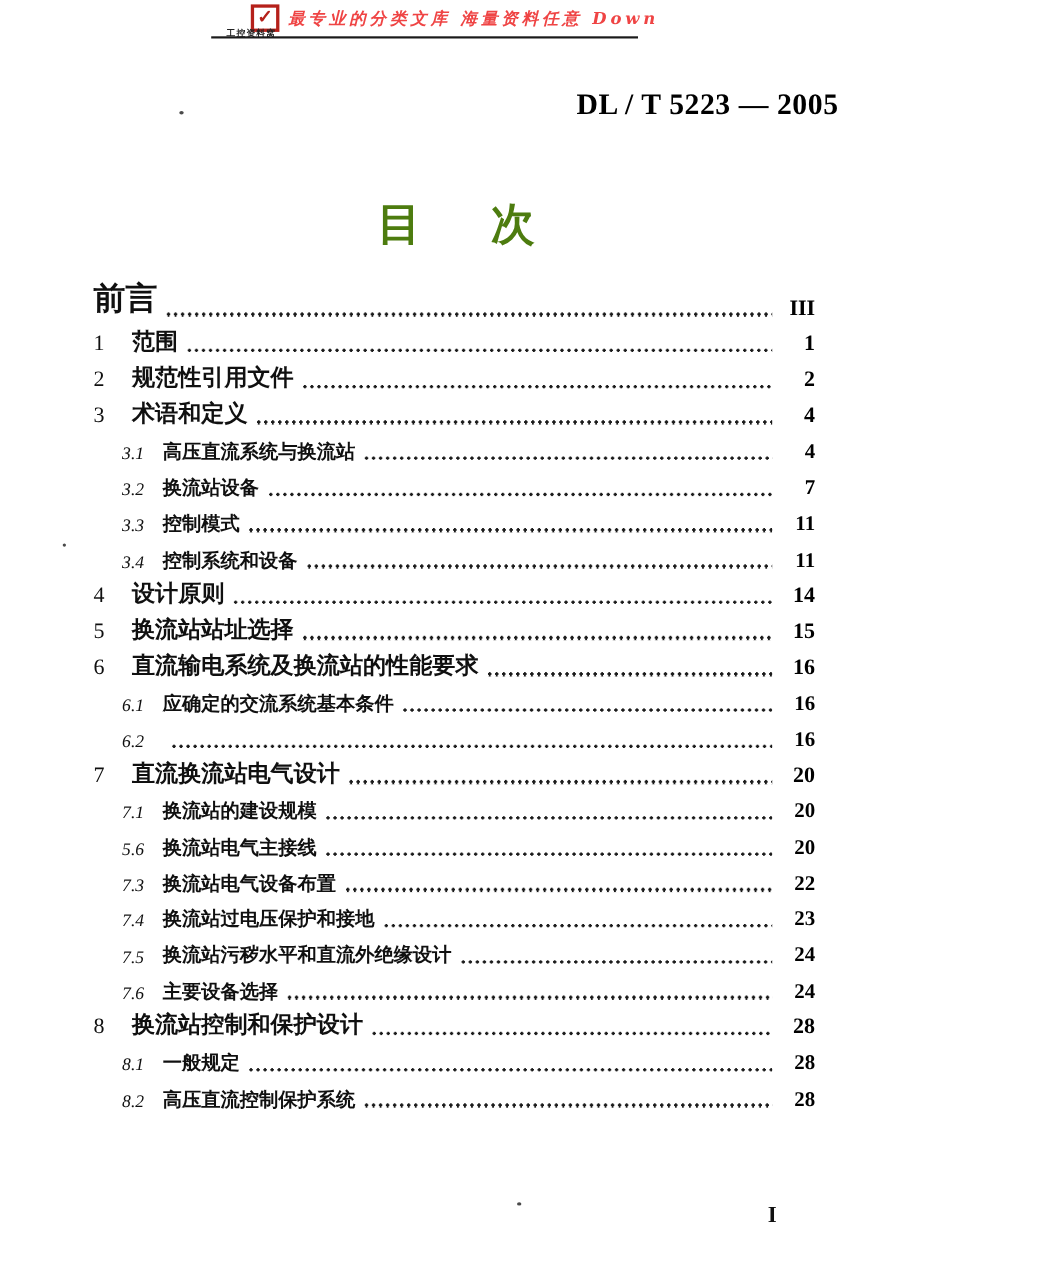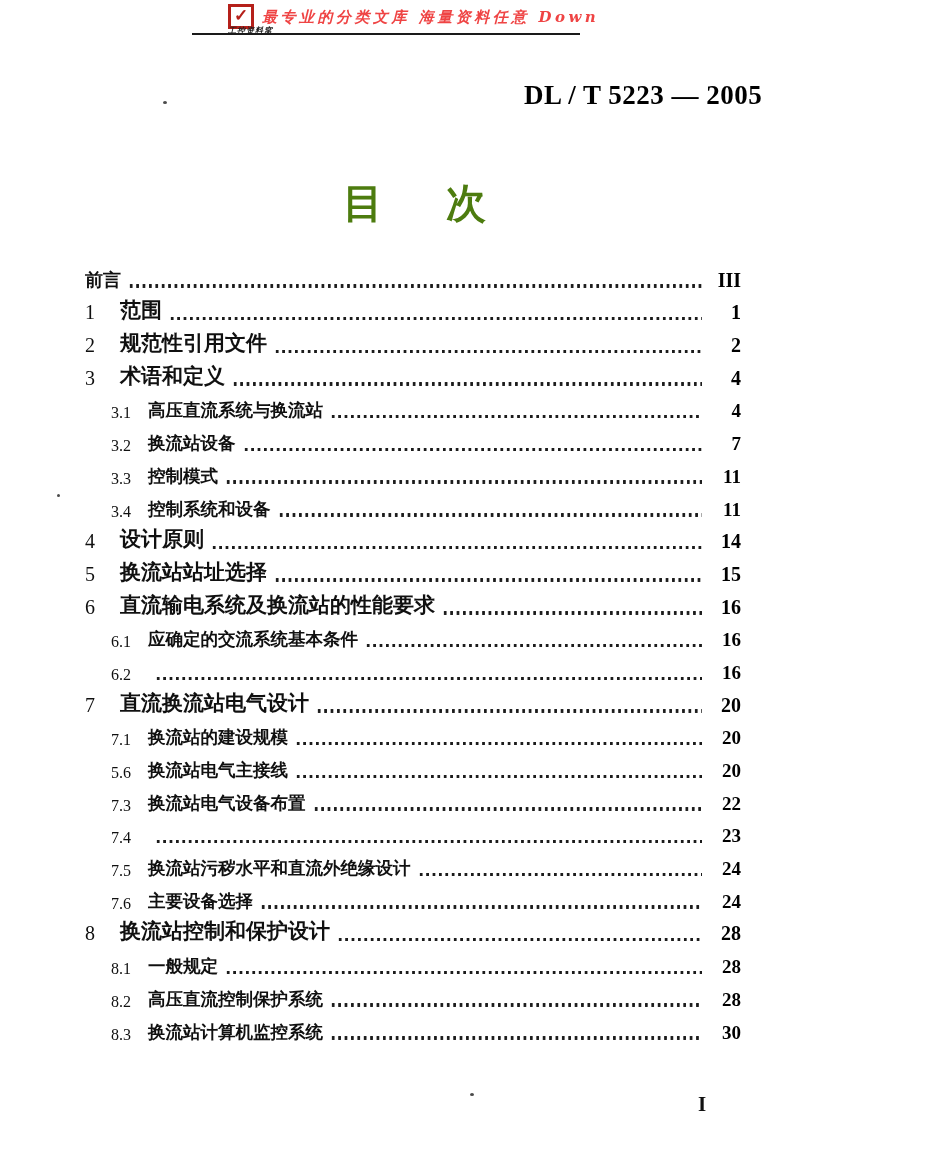--- a/index.html
+++ b/index.html
@@ -13,23 +13,23 @@
   
   .hdr{position:absolute;left:192px;top:0;width:392px;height:40px;}
   .hdr-rule{position:absolute;left:0;top:33px;width:388px;height:2px;background:#1a1a1a;}
   .logo-box{
     position:absolute;left:36px;top:4px;width:20px;height:19px;
     border:3px solid #b5201a;background:#fff;
     display:flex;align-items:center;justify-content:center;
   }
   .logo-check{color:#b5201a;font-size:17px;font-weight:bold;line-height:1;transform:translateY(-1px);}
   .logo-caption{
-    position:absolute;left:36px;top:25px;width:60px;
+    position:absolute;left:14px;top:25px;width:60px;
     font-size:8px;font-weight:bold;letter-spacing:1px;color:#222;
-    font-style:italic;white-space:nowrap;
+    white-space:nowrap;
   }
   .slogan{
     position:absolute;left:70px;top:8px;white-space:nowrap;
     font-family:"DejaVu Serif",serif;font-style:italic;font-weight:bold;
     font-size:15px;letter-spacing:3.5px;color:#ef4444;
   }
 
   
   .doc-number{
     position:absolute;left:524px;top:80px;
@@ -61,24 +61,24 @@
     background-image:radial-gradient(circle,#1b1b1b 1.55px,transparent 1.75px);
     background-size:6.4px 3.4px;background-repeat:repeat-x;background-position:left center;
   }
   .row .pg{
     font-family:"Liberation Serif",serif;font-weight:bold;color:#000000;
     flex:0 0 auto;min-width:34px;text-align:right;
   }
   .row.chapter .num{width:35px;font-size:20px;}
   .row.chapter .ttl{font-size:21px;}
   .row.chapter .pg{font-size:20px;}
-  .row.front .ttl{font-size:18px;margin-top:25px;}
+  .row.front .ttl{font-size:29px;margin-top:25px;}
   .row.front .pg{font-size:20px;}
   .row.sub{padding-left:26px;}
-  .row.sub .num{width:37px;font-size:16px;}
+  .row.sub .num{width:37px;font-size:16px;font-style:italic;}
   .row.sub .ttl{font-size:17.5px;}
   .row.sub .pg{font-size:19px;}
 
   
   .footer-page{
     position:absolute;left:698px;top:1092px;
     font-family:"Liberation Serif",serif;font-weight:bold;font-size:21px;color:#101010;
   }
 
   
@@ -200,20 +200,21 @@
     <span class="pg">20</span>
   </div>
     <div class="row sub">
     <span class="num">7.3</span>
     <span class="ttl">换流站电气设备布置</span>
     <span class="leader"></span>
     <span class="pg">22</span>
   </div>
     <div class="row sub">
     <span class="num">7.4</span>
+    <span class="ttl">换流站过电压保护和接地</span>
     <span class="leader"></span>
     <span class="pg">23</span>
   </div>
     <div class="row sub">
     <span class="num">7.5</span>
     <span class="ttl">换流站污秽水平和直流外绝缘设计</span>
     <span class="leader"></span>
     <span class="pg">24</span>
   </div>
     <div class="row sub">
@@ -232,26 +233,20 @@
     <span class="num">8.1</span>
     <span class="ttl">一般规定</span>
     <span class="leader"></span>
     <span class="pg">28</span>
   </div>
     <div class="row sub">
     <span class="num">8.2</span>
     <span class="ttl">高压直流控制保护系统</span>
     <span class="leader"></span>
     <span class="pg">28</span>
-  </div>
-    <div class="row sub">
-    <span class="num">8.3</span>
-    <span class="ttl">换流站计算机监控系统</span>
-    <span class="leader"></span>
-    <span class="pg">30</span>
   </div>
   </div>
 
 <div class="footer-page">I</div>
 
 <div class="speck s1"></div>
 <div class="speck s2"></div>
 <div class="speck s3"></div>
 
 </body></html>

